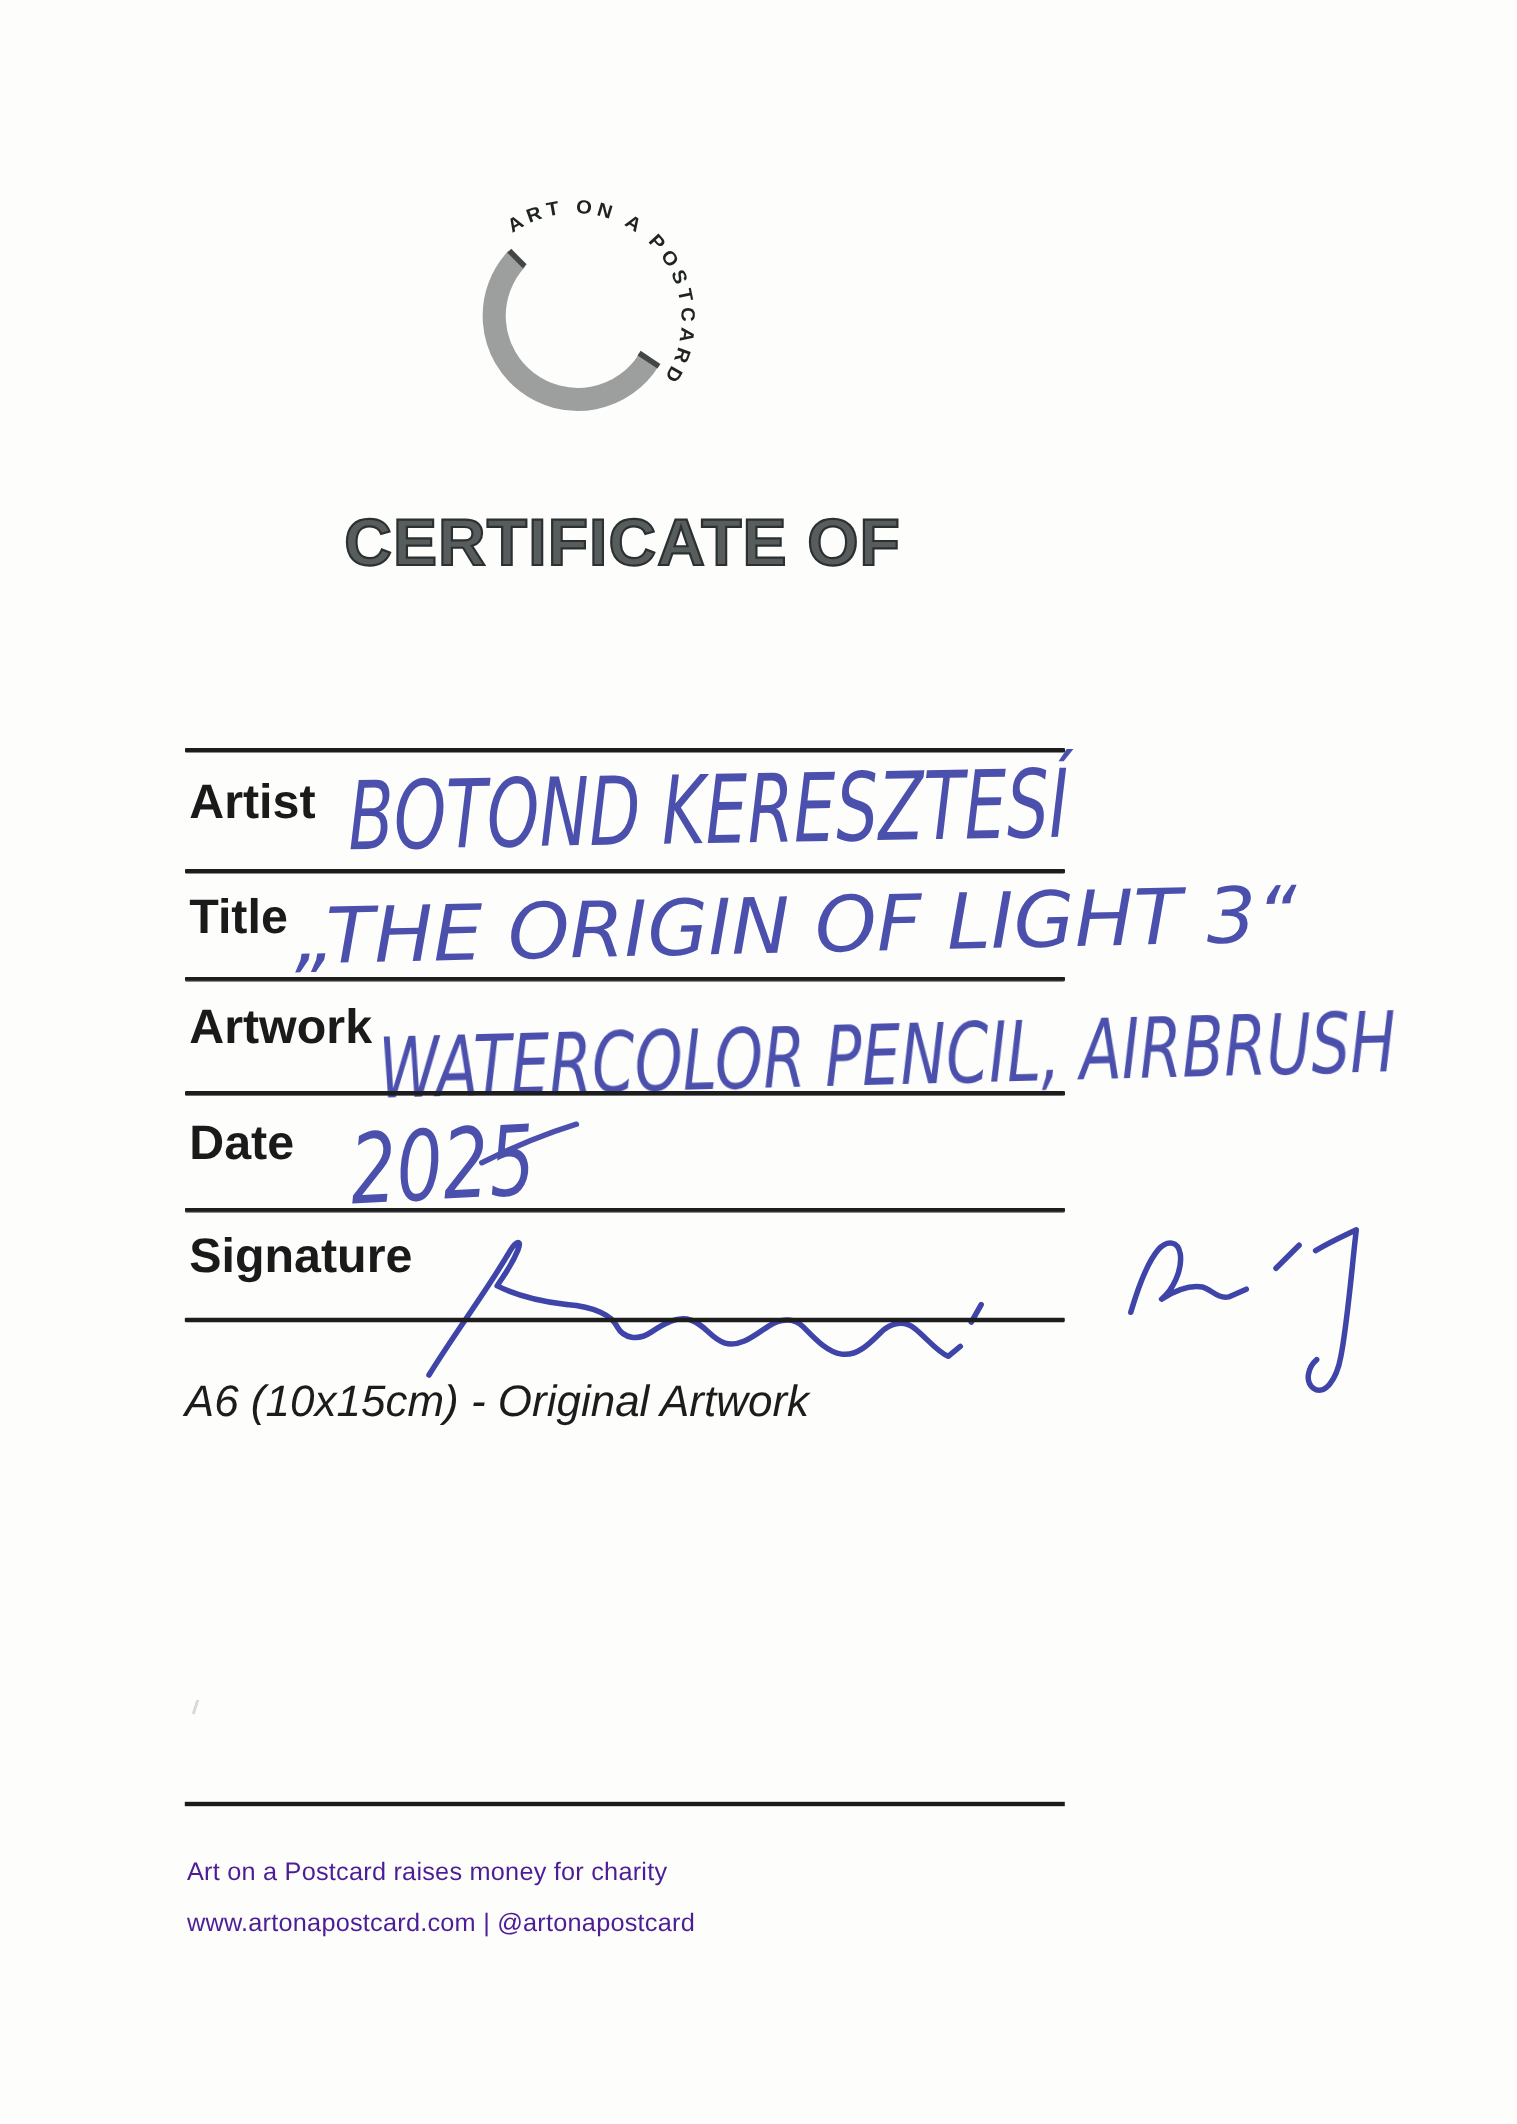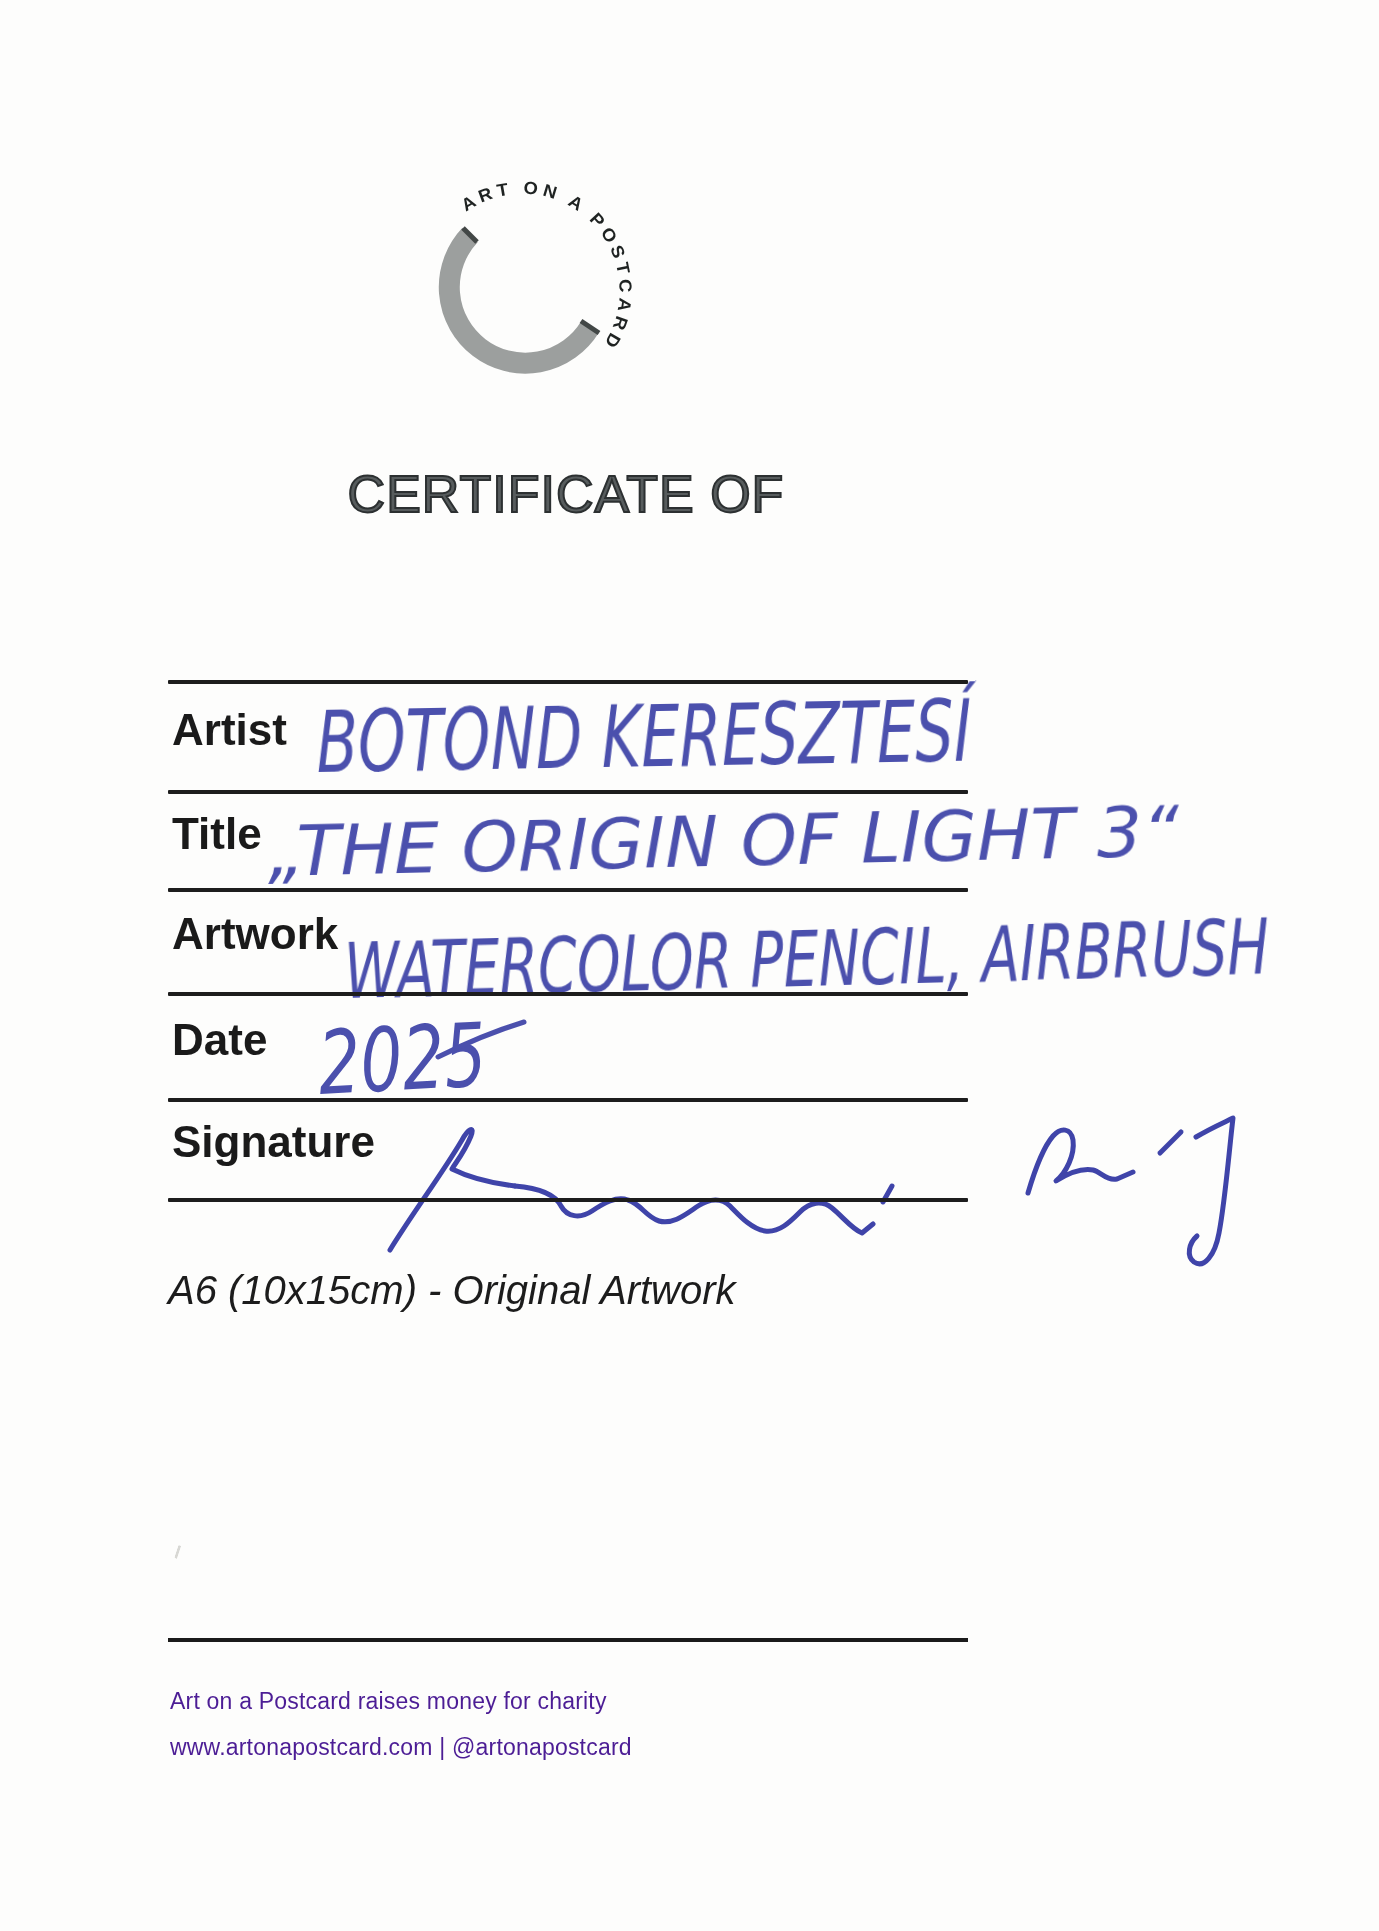--- a/index.html
+++ b/index.html
@@ -12,39 +12,38 @@
     color:#191919;
   }
   
   .overlay{
     position:absolute;left:0;top:0;width:1379px;height:1931px;
     pointer-events:none;
   }
   .heading{
     position:absolute;left:168px;top:448px;width:796px;
     text-align:center;
-    font-size:52px;line-height:92px;font-weight:normal;
+    font-size:60px;line-height:92px;font-weight:bold;
     letter-spacing:1px;
     color:#575c5d;
     -webkit-text-stroke:2px #2c3031;
   }
   .field-label{
     position:absolute;left:172px;
     font-size:44px;line-height:44px;font-weight:700;color:#1a1a1a;
     letter-spacing:0px;
   }
   .rule{
     position:absolute;left:168px;width:800px;height:4px;
     background:#1d1d1d;border-radius:1px;
   }
   .format-note{
     position:absolute;left:168px;top:1252px;
     font-style:italic;font-size:40px;color:#1c1c1c;
     letter-spacing:0px;
-    margin-top:16px;
   }
   .footer-rule{
     position:absolute;left:168px;top:1638px;width:800px;height:4px;
     background:#1b1b1b;
   }
   .footer-line{
     position:absolute;left:170px;
     font-size:23px;color:#4c1d95;letter-spacing:0.2px;
   }
   .f1{top:1688px;} .f2{top:1734px;text-align:center;}

